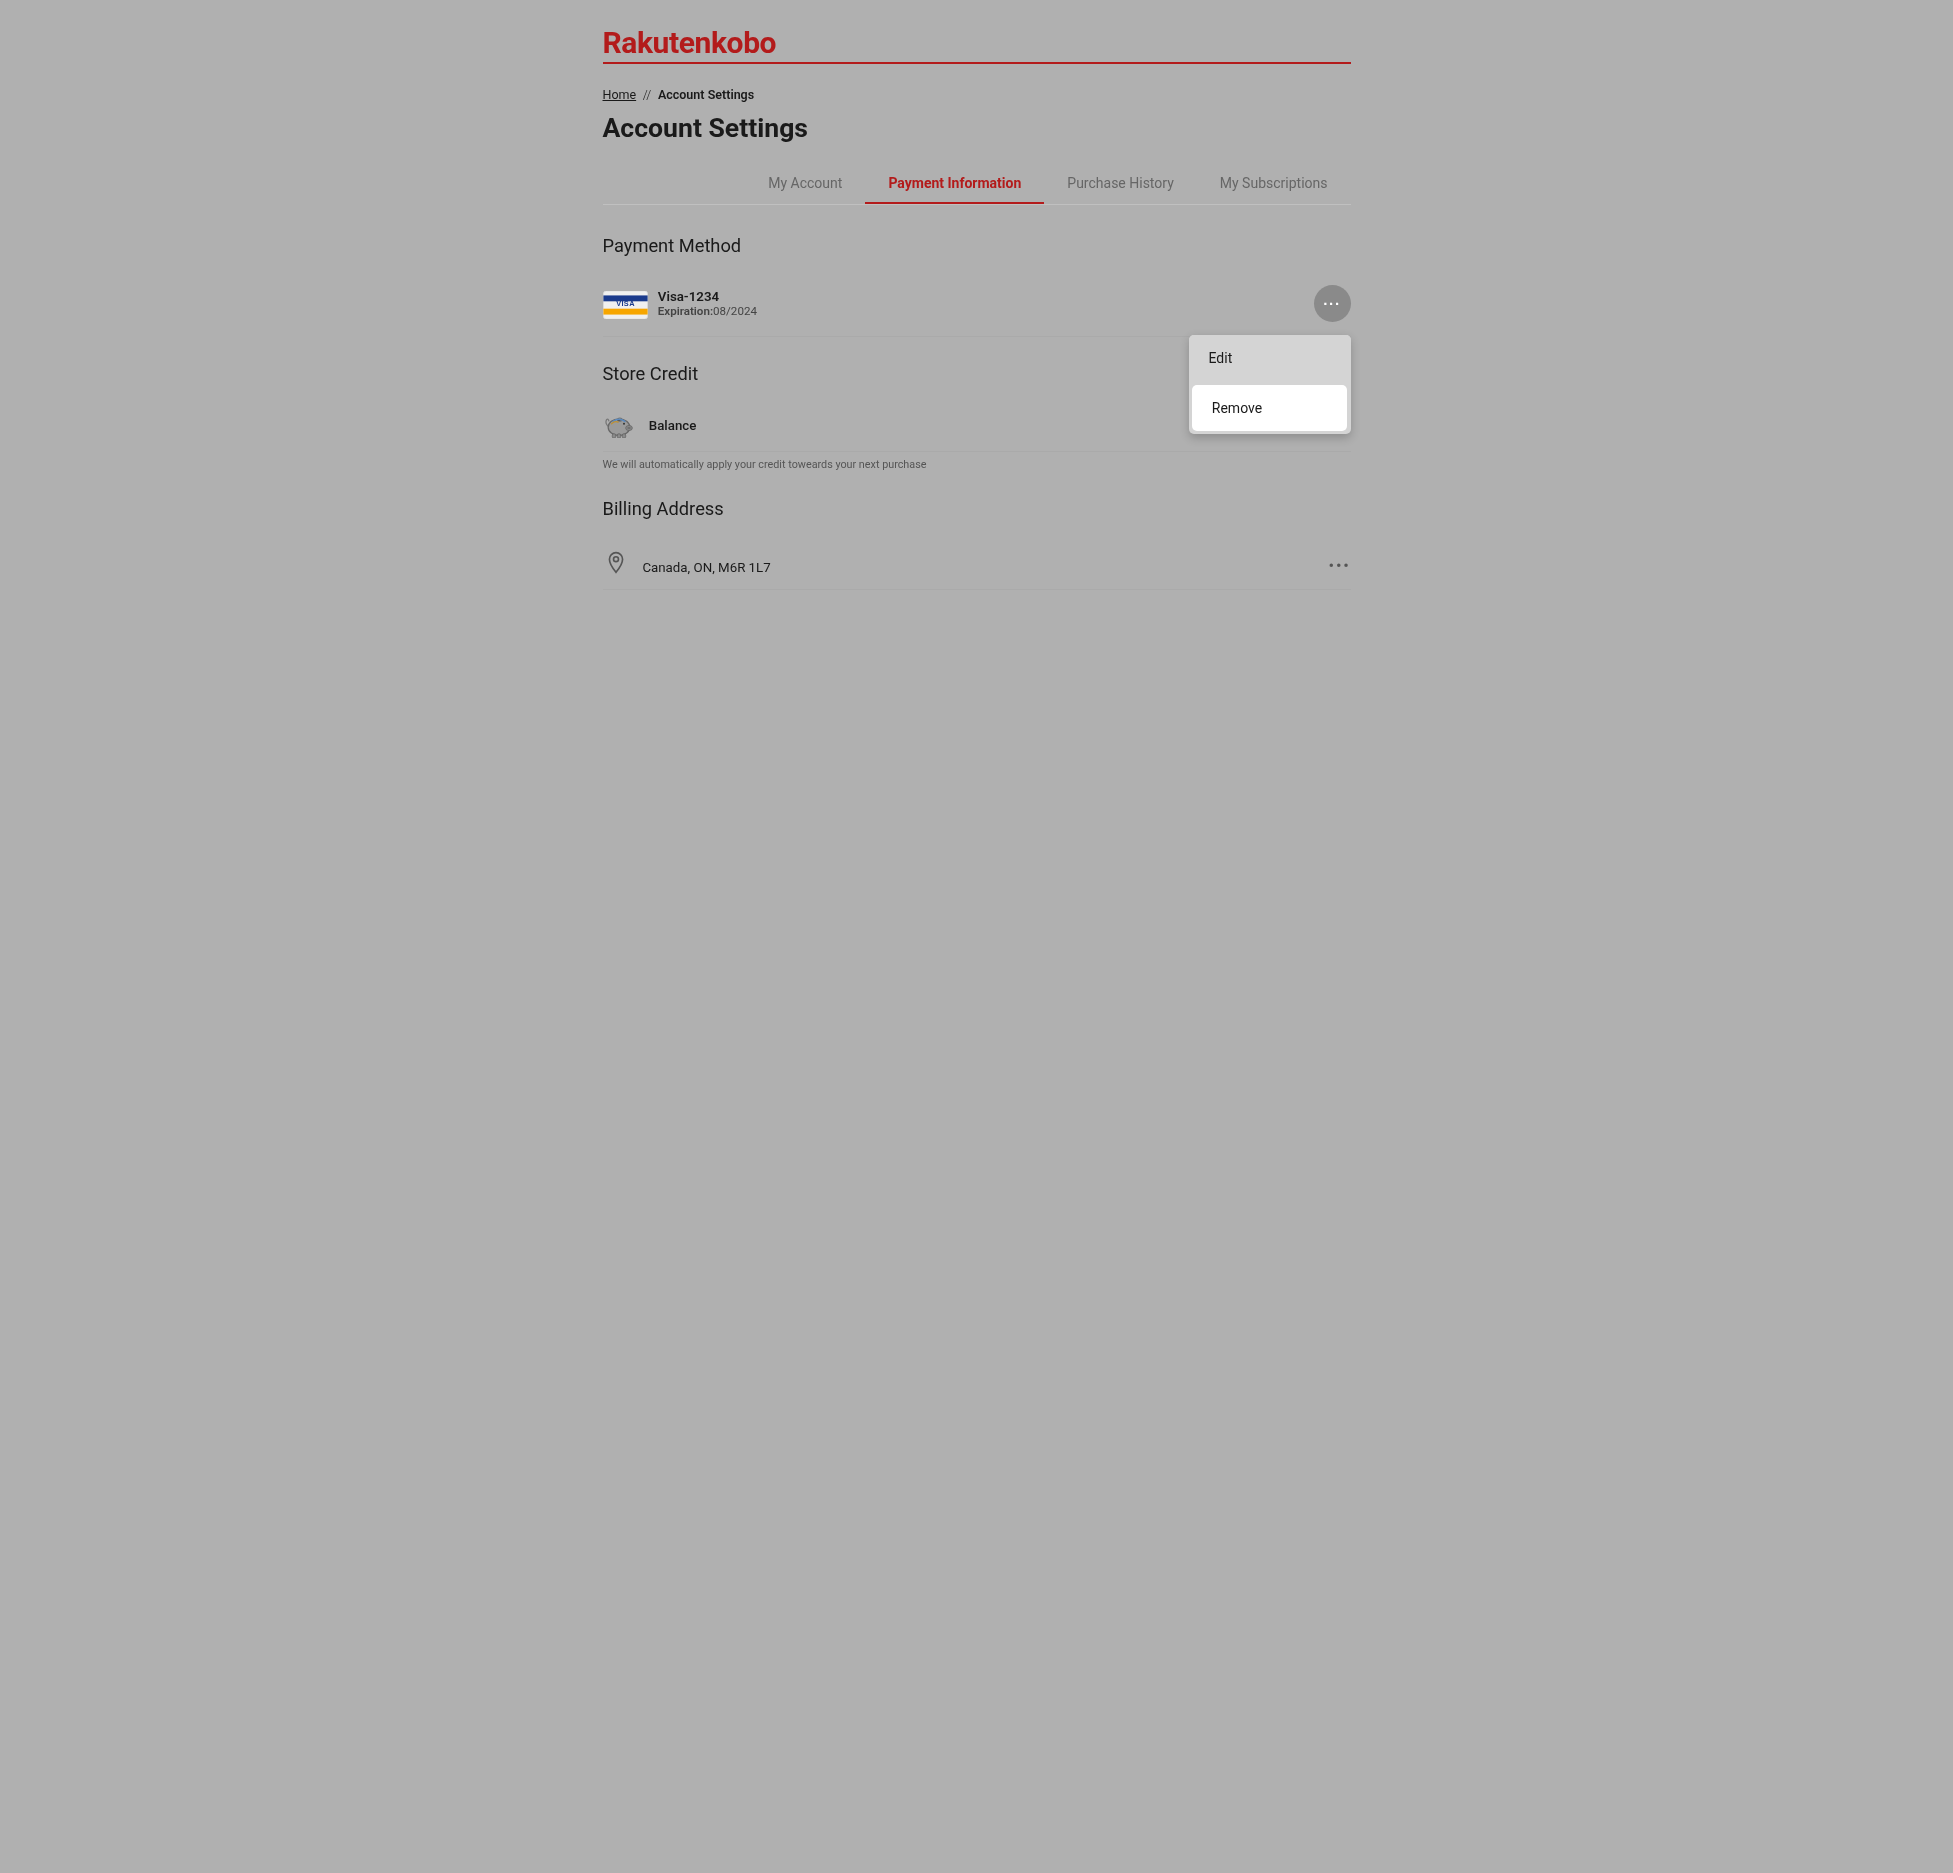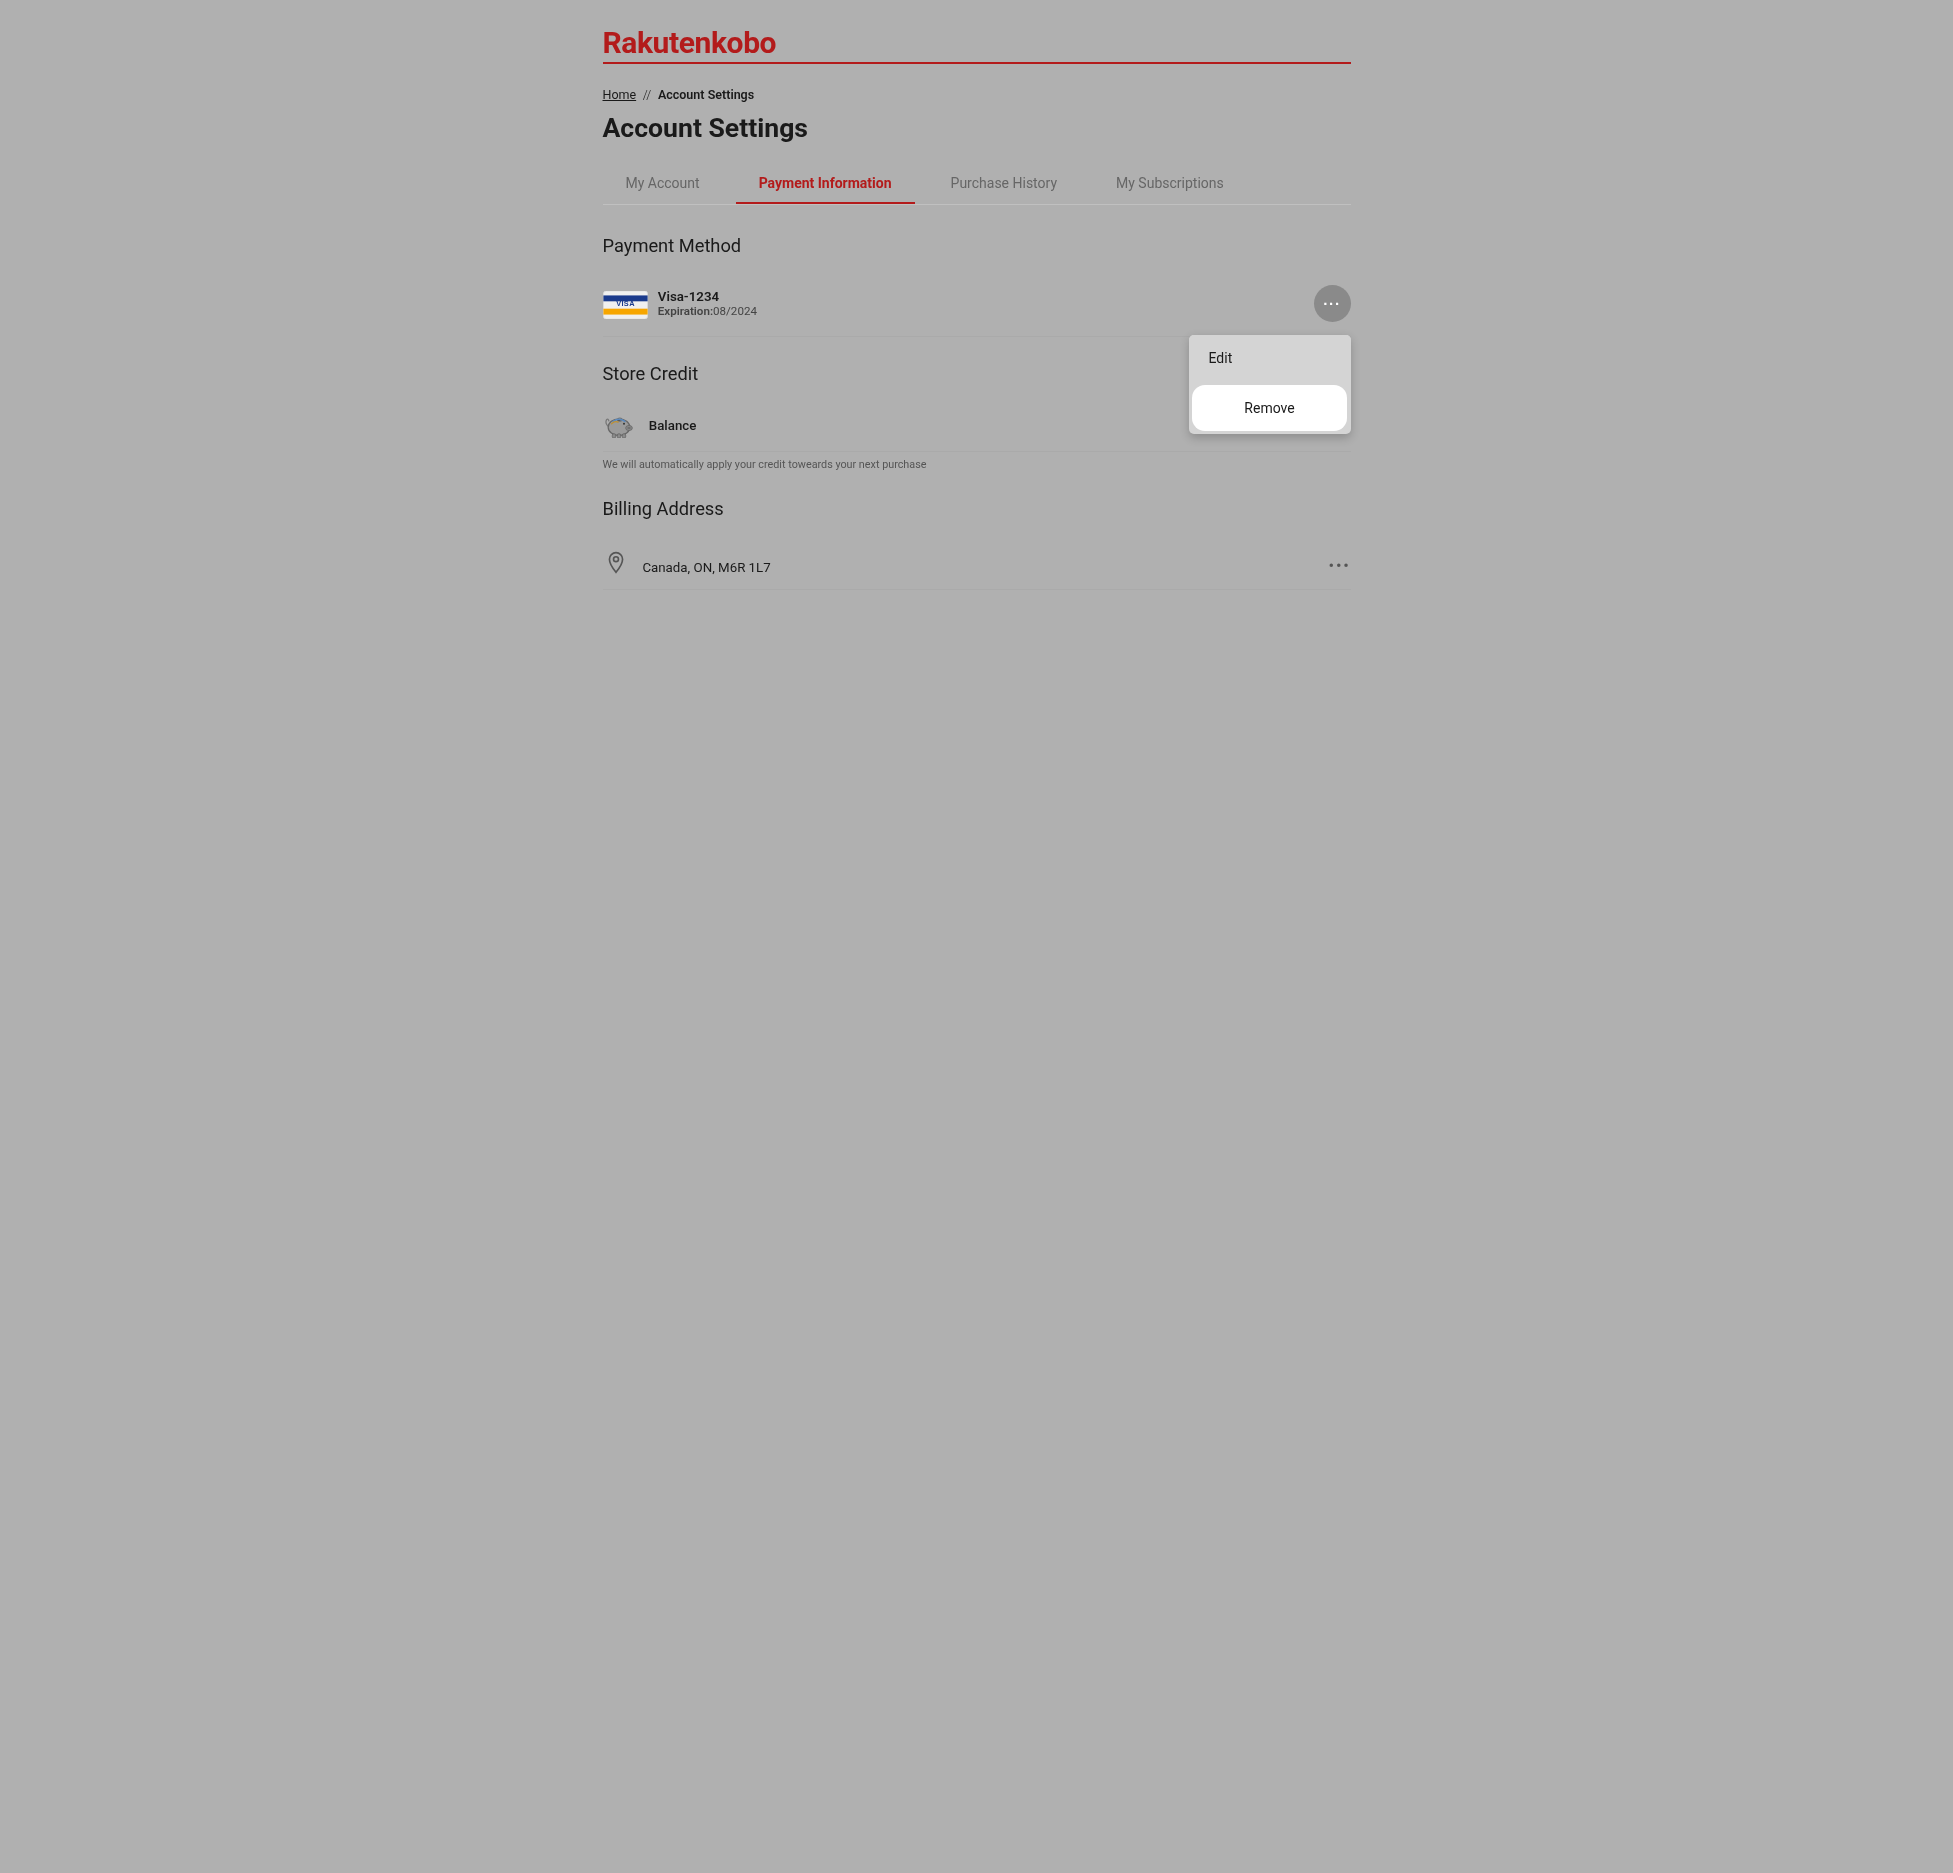--- a/index.html
+++ b/index.html
@@ -77,21 +77,22 @@
       font-weight: 700;
       color: #1a1a1a;
       margin-bottom: 20px;
     }
 
     
     .tabs {
       display: flex;
       border-bottom: 0.8px solid #c0c0c0;
       margin-bottom: 30px;
-      gap: 13px;
+      gap: 0;
+      justify-content: flex-end;
     }
 
     .tab {
       padding: 11.6px 23px;
       font-size: 14px;
       color: #666;
       cursor: pointer;
       position: relative;
       white-space: nowrap;
       border-bottom: 2.5px solid transparent;
@@ -184,23 +185,22 @@
     .dropdown-item {
       padding: 15px 20px;
       font-size: 14px;
       color: #1a1a1a;
       cursor: pointer;
       background-color: #d4d4d4;
     }
 
     .dropdown-item.remove {
       background-color: #ffffff;
-      border-radius: 13px;
+      border-radius: 5px;
       margin: 3.3px;
-      text-align: center;
     }
 
     
     .store-credit-section {
       margin-bottom: 26.6px;
     }
 
     .credit-row {
       display: flex;
       align-items: center;

